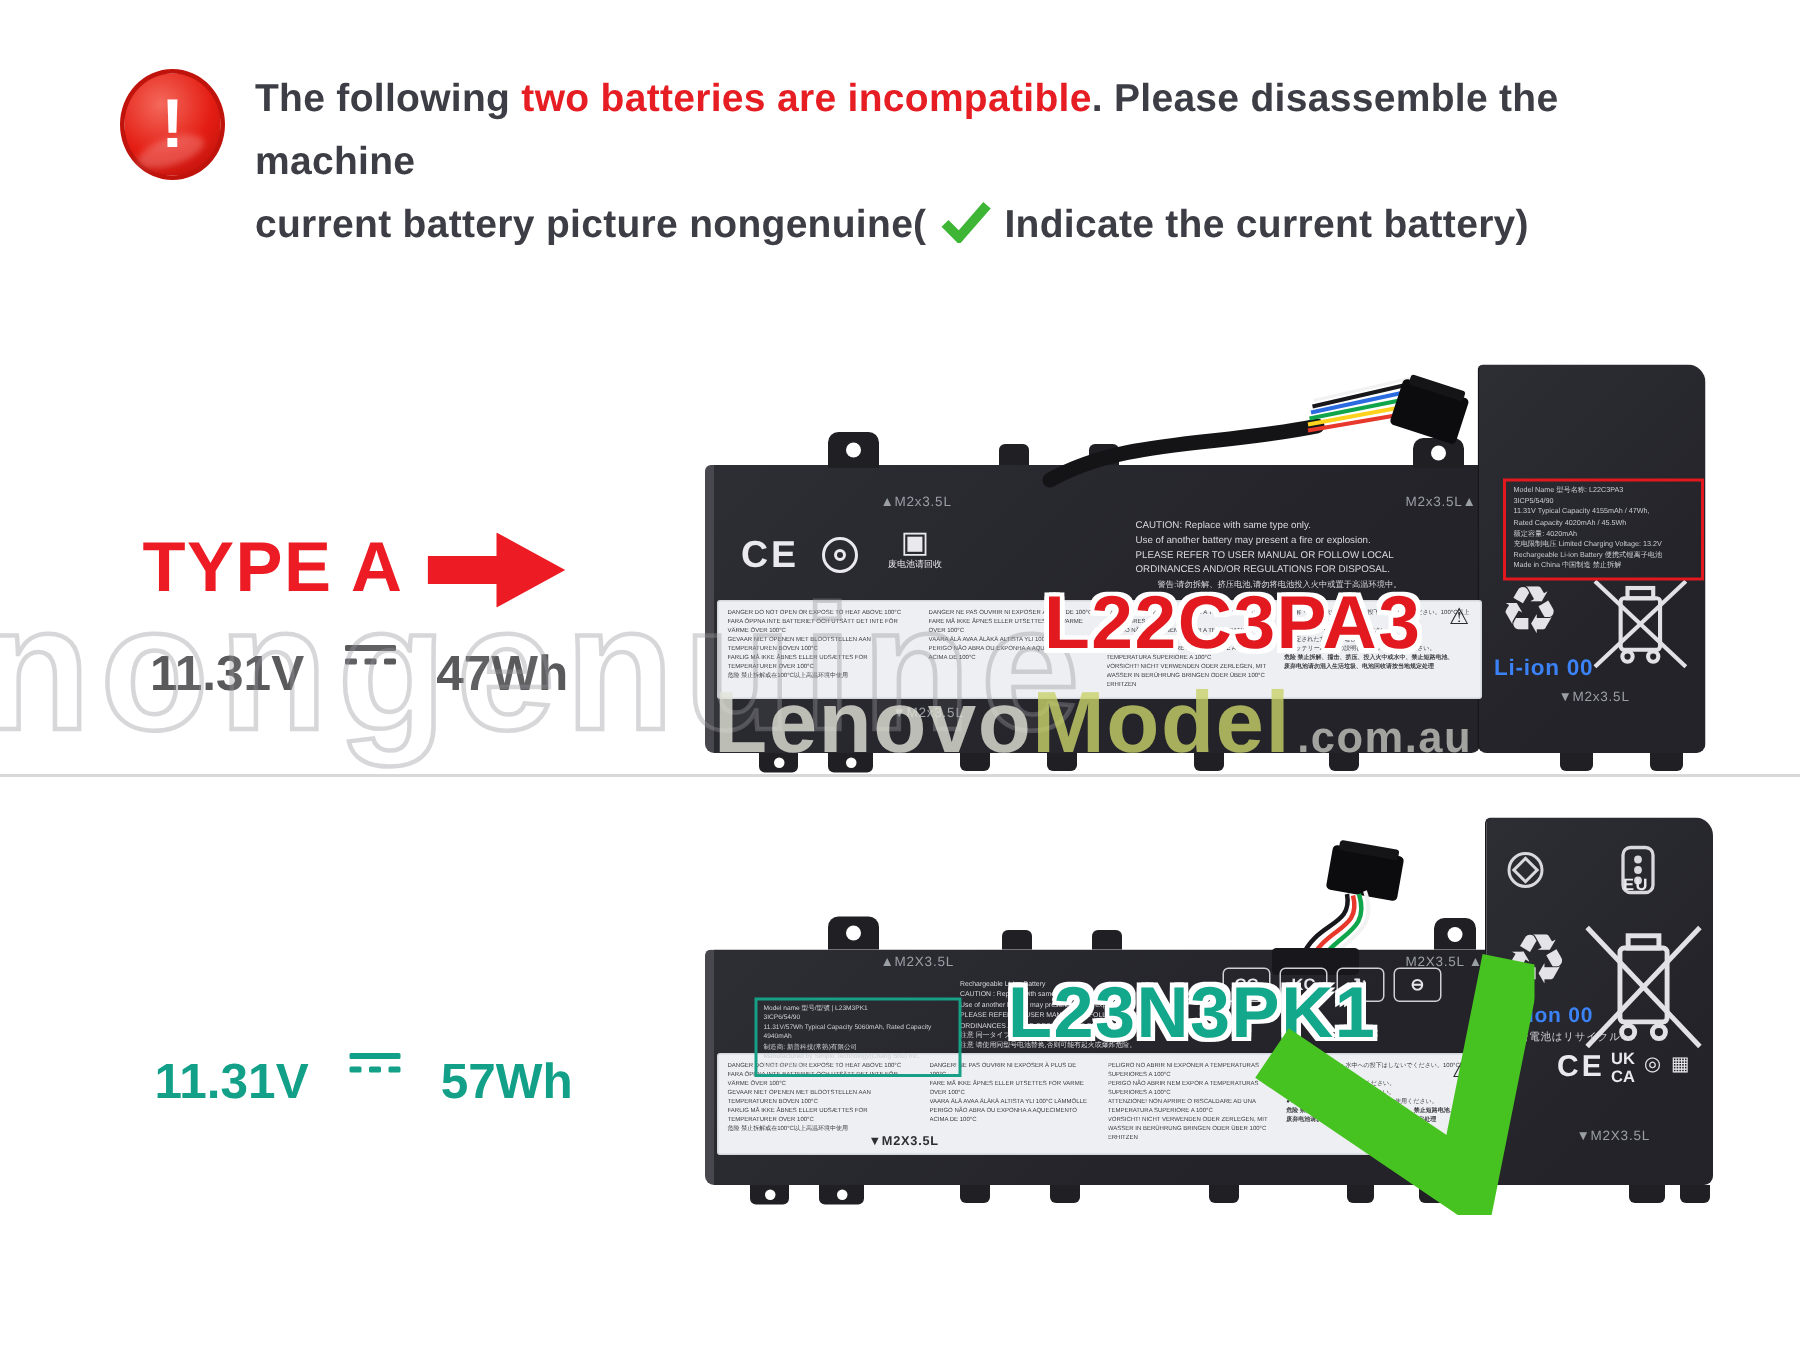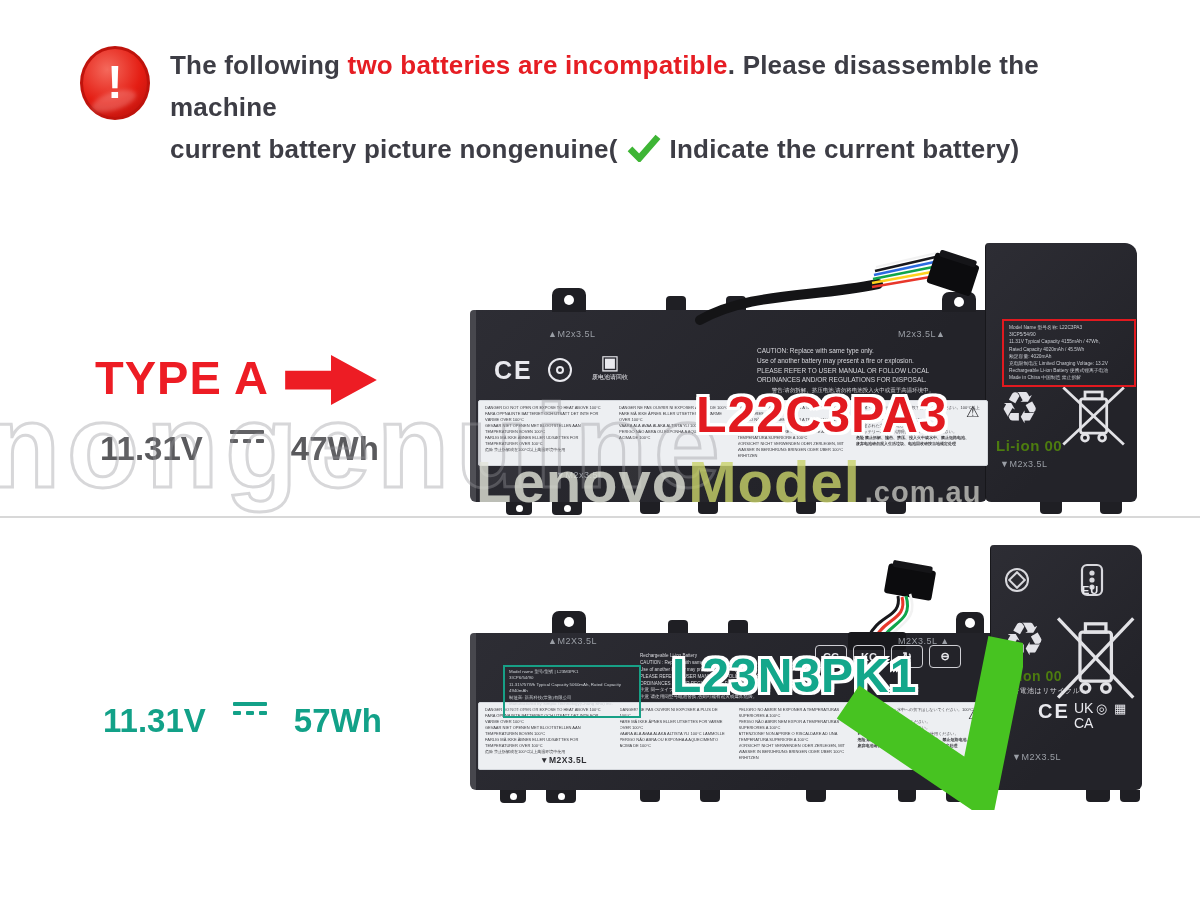--- a/index.html
+++ b/index.html
@@ -35,49 +35,49 @@
   .bbody,.btower{position:absolute;background:linear-gradient(135deg,#2d2d34 0%,#232329 70%);z-index:1;}
   .bbody{border-radius:4px 0 6px 6px;border-left:6px solid #47474d;}
   .btower{border-radius:4px 12px 6px 6px;border-left:1px solid #17171b;}
   .ear{position:absolute;background:#1f1f24;border-radius:7px 7px 0 0;z-index:1;}
   .ear .hole{position:absolute;left:50%;top:50%;transform:translate(-50%,-50%);width:10px;height:10px;
     border-radius:50%;background:#fff;}
   .bump{position:absolute;background:#1f1f24;border-radius:4px 4px 0 0;z-index:1;}
   .foot{position:absolute;background:#1f1f24;border-radius:0 0 4px 4px;z-index:1;display:flex;
     align-items:center;justify-content:center;}
   .foot .hole{width:7px;height:7px;border-radius:50%;background:#fff;}
-  .marker{position:absolute;font-size:9px;color:#9b9fa6;letter-spacing:.5px;z-index:3;}
+  .marker{position:absolute;font-size:9px;color:#9b9fa6;letter-spacing:.5px;z-index:3;margin-left:39px;}
   .marker.dark{color:#2e2e33;font-weight:700;}
   .label-strip{position:absolute;background:#edeff2;border:1px solid #d4d7dc;border-radius:2px;z-index:2;
     display:flex;gap:9px;padding:4px 6px;overflow:hidden;}
   .lcol{font-size:4px;line-height:1.5;color:#3a3a3f;white-space:pre-line;overflow:hidden;}
   .lcol.bold{font-weight:700;}
   .tri{position:absolute;font-size:15px;color:#2c2c30;z-index:3;line-height:1;}
   .caution{position:absolute;font-size:6.5px;line-height:1.5;color:#d8d8dd;white-space:pre-line;z-index:2;}
   .specbox{position:absolute;border:2px solid #e1191f;padding:3px 5px;font-size:4.8px;line-height:1.5;
     color:#c9ccd2;white-space:pre-line;z-index:3;}
   .modelbox{position:absolute;border:2px solid #17a086;padding:2px 4px;font-size:4.4px;line-height:1.45;
     color:#ccd0d5;white-space:pre-line;z-index:3;}
   .overlay-model{position:absolute;font-weight:800;letter-spacing:1px;z-index:7;
     text-shadow:-3px -3px 0 #fff,3px -3px 0 #fff,-3px 3px 0 #fff,3px 3px 0 #fff,
                 0 -3px 0 #fff,0 3px 0 #fff,-3px 0 0 #fff,3px 0 0 #fff;}
   .recycle{position:absolute;color:#e3e3e8;z-index:2;line-height:1;}
-  .liion{position:absolute;color:#4d7c0f;font-weight:700;z-index:2;letter-spacing:.5px;}
+  .liion{position:absolute;color:#3b82f6;font-weight:700;z-index:2;letter-spacing:.5px;}
   .towersvg{position:absolute;z-index:2;}
   .cemark{position:absolute;color:#e9e9ee;font-weight:700;z-index:2;letter-spacing:2px;}
   .circlemark{position:absolute;width:24px;height:24px;border:2.5px solid #e9e9ee;border-radius:50%;z-index:2;
     display:flex;align-items:center;justify-content:center;}
   .circlemark i{width:8px;height:8px;border:2px solid #e9e9ee;border-radius:50%;}
   .sqmark{position:absolute;z-index:2;color:#e9e9ee;text-align:center;font-size:6px;line-height:1.2;}
   .sqmark .g{display:block;font-size:20px;line-height:1;margin-bottom:2px;}
   .certrow{position:absolute;display:flex;gap:6px;z-index:2;}
   .certrow span{width:32px;height:23px;border:1.5px solid #cfcfd4;border-radius:4px;color:#e6e6ea;
     font-size:11px;font-weight:700;display:flex;align-items:center;justify-content:center;}
   .jp{position:absolute;font-size:7px;color:#d0d0d5;z-index:2;letter-spacing:.5px;}
-  .ukca{position:absolute;z-index:2;color:#e9e9ee;font-weight:400;font-size:14px;line-height:1.05;text-align:center;}
+  .ukca{position:absolute;z-index:2;color:#e9e9ee;font-weight:700;font-size:11px;line-height:1.05;text-align:center;}
   .smallmk{position:absolute;color:#e9e9ee;z-index:2;font-size:13px;line-height:1;}
 
   
   .wm-main{position:absolute;left:-12px;top:378px;width:1180px;z-index:6;pointer-events:none;
     font-size:118px;font-weight:700;letter-spacing:7px;color:rgba(255,255,255,.05);
     -webkit-text-stroke:3px rgba(150,150,155,.38);}
   .wm-brand{position:absolute;left:476px;top:448px;z-index:6;pointer-events:none;font-weight:700;
     font-size:58px;letter-spacing:1px;display:flex;align-items:baseline;}
   .wm-brand .p1{color:rgba(225,227,216,.8);}
   .wm-brand .p2{color:rgba(200,210,105,.8);}

